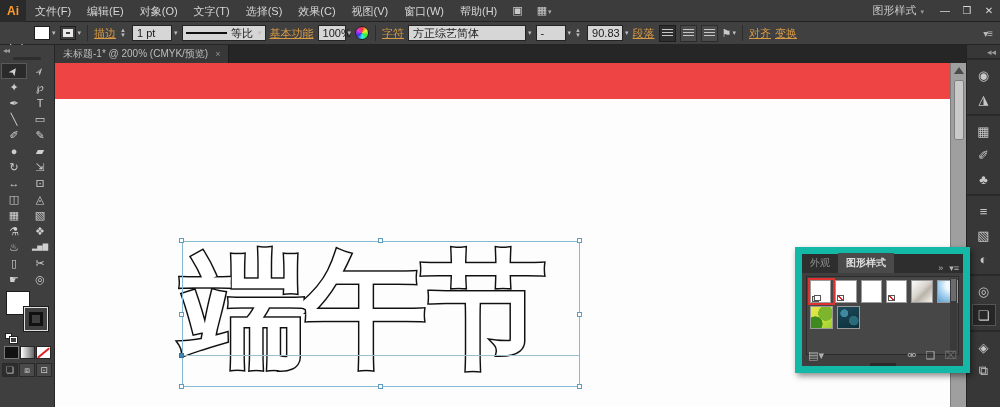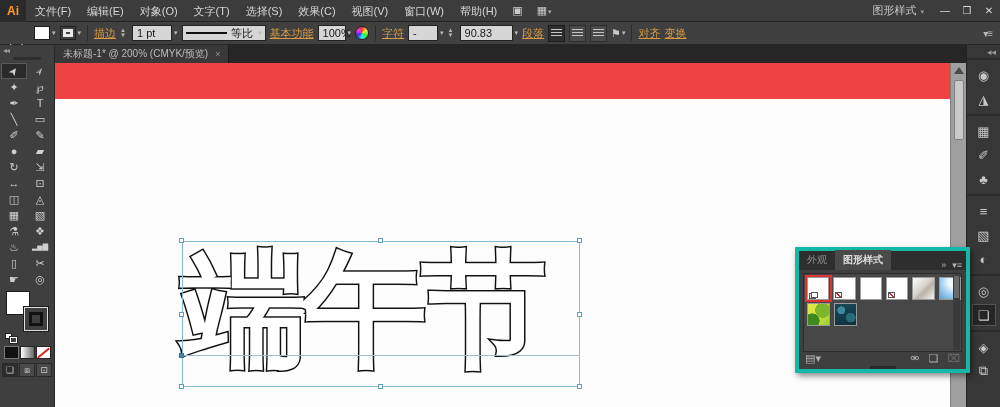--- a/index.html
+++ b/index.html
@@ -115,21 +115,21 @@
   .dock { position:absolute; left:966px; top:45px; width:34px; height:362px; background:#373737;
           border-left:1px solid #242424; }
   .dock-collapse { color:#9a9a9a; font-size:9px; text-align:right; padding:2px 4px 1px; }
   .dockgroup { border-top:2px solid #2a2a2a; padding:2px 0; }
   .dockico { width:24px; height:22px; margin:2px auto; color:#c8c8c8; font-size:13px; display:flex;
              align-items:center; justify-content:center; }
   .dockico.active { background:#262626; border:1px solid #555; }
 
   
   .gspanel { position:absolute; left:795px; top:247px; width:175px; height:126px; background:#3f3f3f;
-             border:4px solid #14b8a6; box-shadow:2px 3px 6px rgba(0,0,0,.45); z-index:5; }
+             border:7px solid #14b8a6; box-shadow:2px 3px 6px rgba(0,0,0,.45); z-index:5; }
   .gsp-tabs { height:19px; background:#2e2e2e; display:flex; align-items:flex-end; }
   .gsp-tab { font-size:10px; color:#8f8f8f; padding:3px 8px; }
   .gsp-tab.active { background:#4a4a4a; color:#dedede;font-weight:bold; }
   .gsp-htools { margin-left:auto; display:flex; align-items:center; gap:6px; padding-right:4px;
                 color:#b5b5b5; font-size:9px; }
   .gsp-well { position:absolute; left:4px; top:22px; right:4px; height:79px; background:#474747;
               border:1px solid #2c2c2c; }
   .swrow { display:flex; gap:4px; padding:3px 0 0 3px; }
   .sw { width:23px; height:23px; background:#fff; border:1px solid #9a9a9a; position:relative; }
   .sw .badge { position:absolute; left:1px; bottom:1px; width:7px; height:6px; }
@@ -214,29 +214,33 @@
       </span>
     <span class="link">基本功能</span>
     <span class="fieldwrap">
         <span class="field" style="width:28px">100%</span>
         <span class="dd">▾</span>
       </span>
     <span class="recolor"></span>
     <span class="vsep"></span>
     <span class="link">字符</span>
     <span class="fieldwrap">
+        <span class="field" style="width:118px">方正综艺简体</span>
+        <span class="dd">▾</span>
+      </span>
+    <span class="fieldwrap">
         <span class="field" style="width:30px">-</span>
         <span class="dd">▾</span>
       </span>
     <span class="stepper">
         <span>▲</span>
         <span>▼</span>
       </span>
     <span class="fieldwrap">
-        <span class="field" style="width:53px">90.83</span>
+        <span class="field" style="width:36px">90.83</span>
         <span class="dd">▾</span>
       </span>
     <span class="link">段落</span>
     <span class="alignbtn pressed">
         <span class="align-ico"></span>
       </span>
     <span class="alignbtn">
         <span class="align-ico"></span>
       </span>
     <span class="alignbtn">

